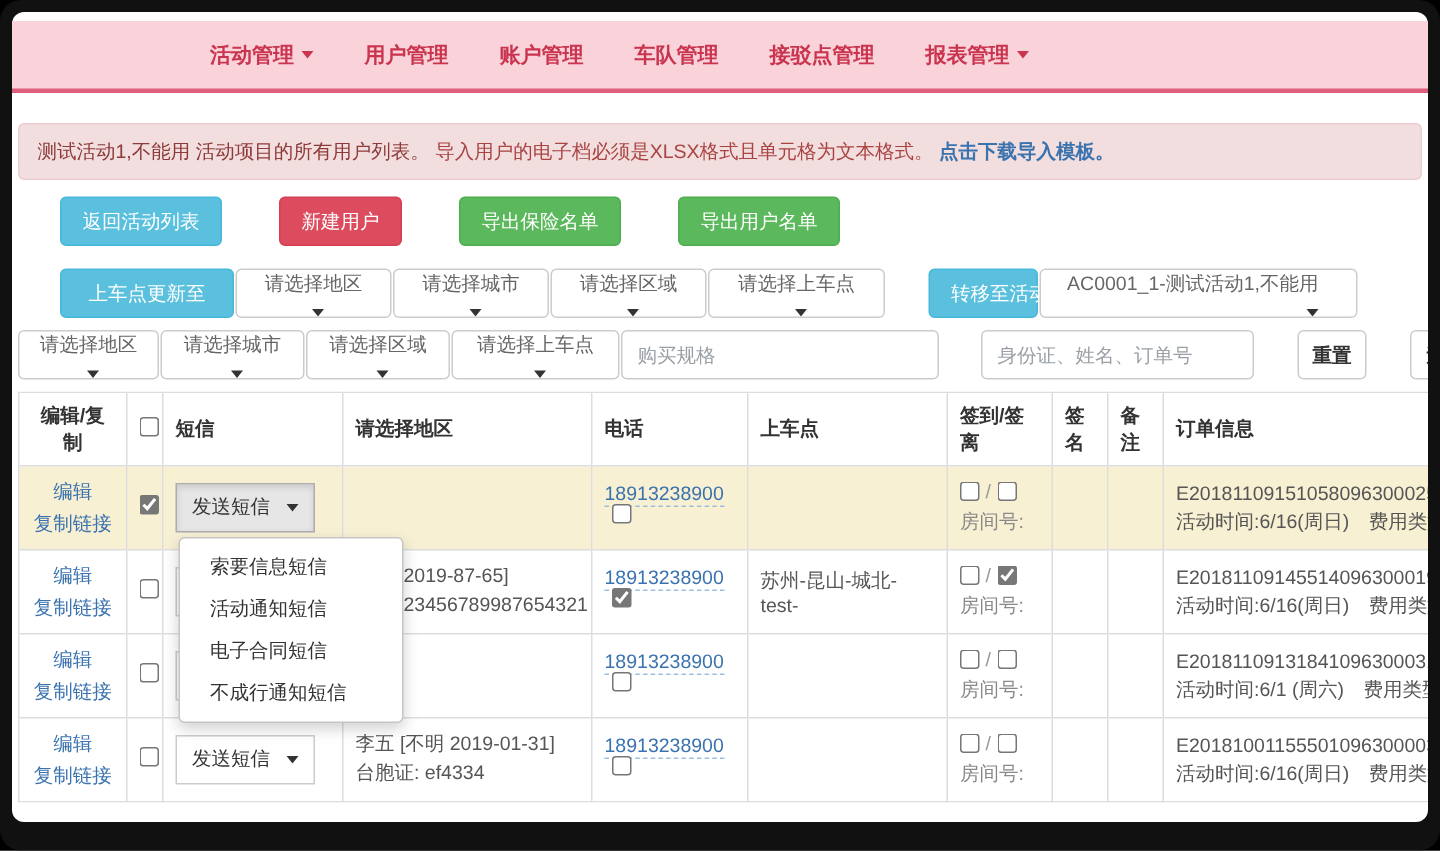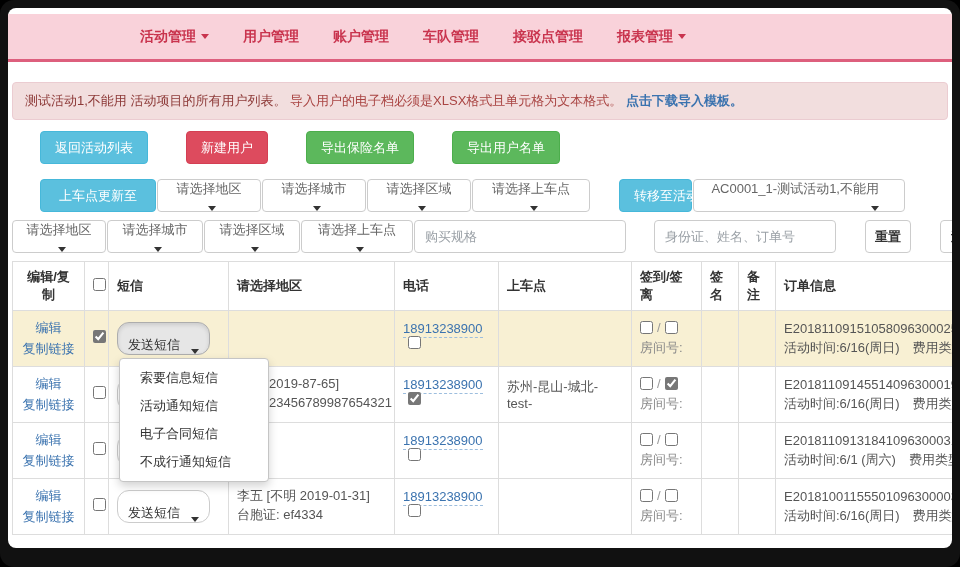--- a/index.html
+++ b/index.html
@@ -52,22 +52,22 @@
   table { border-collapse:collapse; table-layout:fixed; width:1092px; font-size:13px; }
   th, td { border:1px solid #ddd; padding:6px 8px; vertical-align:middle; color:#555; }
   th { font-weight:bold; color:#333; text-align:left; height:34px; }
   th.center, td.center { text-align:center;margin-left:42px; }
   tr.data-row { height:54px; }
   tr.hl td { background:#f8f0d3; }
   a.tbl-link { color:#3b73af; text-decoration:none; cursor:pointer; font-size:13px; }
   .c-edit div { line-height:1.65; }
   input[type=checkbox] { width:13px; height:13px; accent-color:#777; cursor:pointer; }
   .sms-wrap { position:relative; }
-  .sms-btn { height:33px; padding:0 10px; font-size:13px; border-radius:12px; border:1px solid #ccc;
-             background:#fff; color:#333; cursor:pointer; display:inline-flex; align-items:flex-end; gap:11px;
+  .sms-btn { height:33px; padding:0 10px; font-size:13px; border-radius:0; border:1px solid #ccc;
+             background:#fff; color:#333; cursor:pointer; display:inline-flex; align-items:center; gap:11px;
              font-family:inherit; }
   .sms-btn .sel-caret { margin-left:0; }
   .sms-btn.open { background:#e6e6e6; border-color:#adadad; box-shadow:inset 0 2px 4px rgba(0,0,0,.12); }
   .sms-menu { position:absolute; top:36px; left:2px; width:150px; background:#fff; border:1px solid #c5c5c5;
               border-radius:4px; box-shadow:0 4px 10px rgba(0,0,0,.18); padding:5px 0; z-index:20; }
   .sms-menu-item { padding:5px 8px 5px 20px; font-size:13px; color:#333; cursor:pointer; white-space:nowrap; }
   .c-user { overflow:hidden; }
   .c-user div { line-height:1.45; white-space:nowrap; }
   td.offset { padding-left:40px; }
   .phone { color:#3b73af; text-decoration:none; border-bottom:1px dashed #9dbede; padding-bottom:1px; cursor:pointer; }

